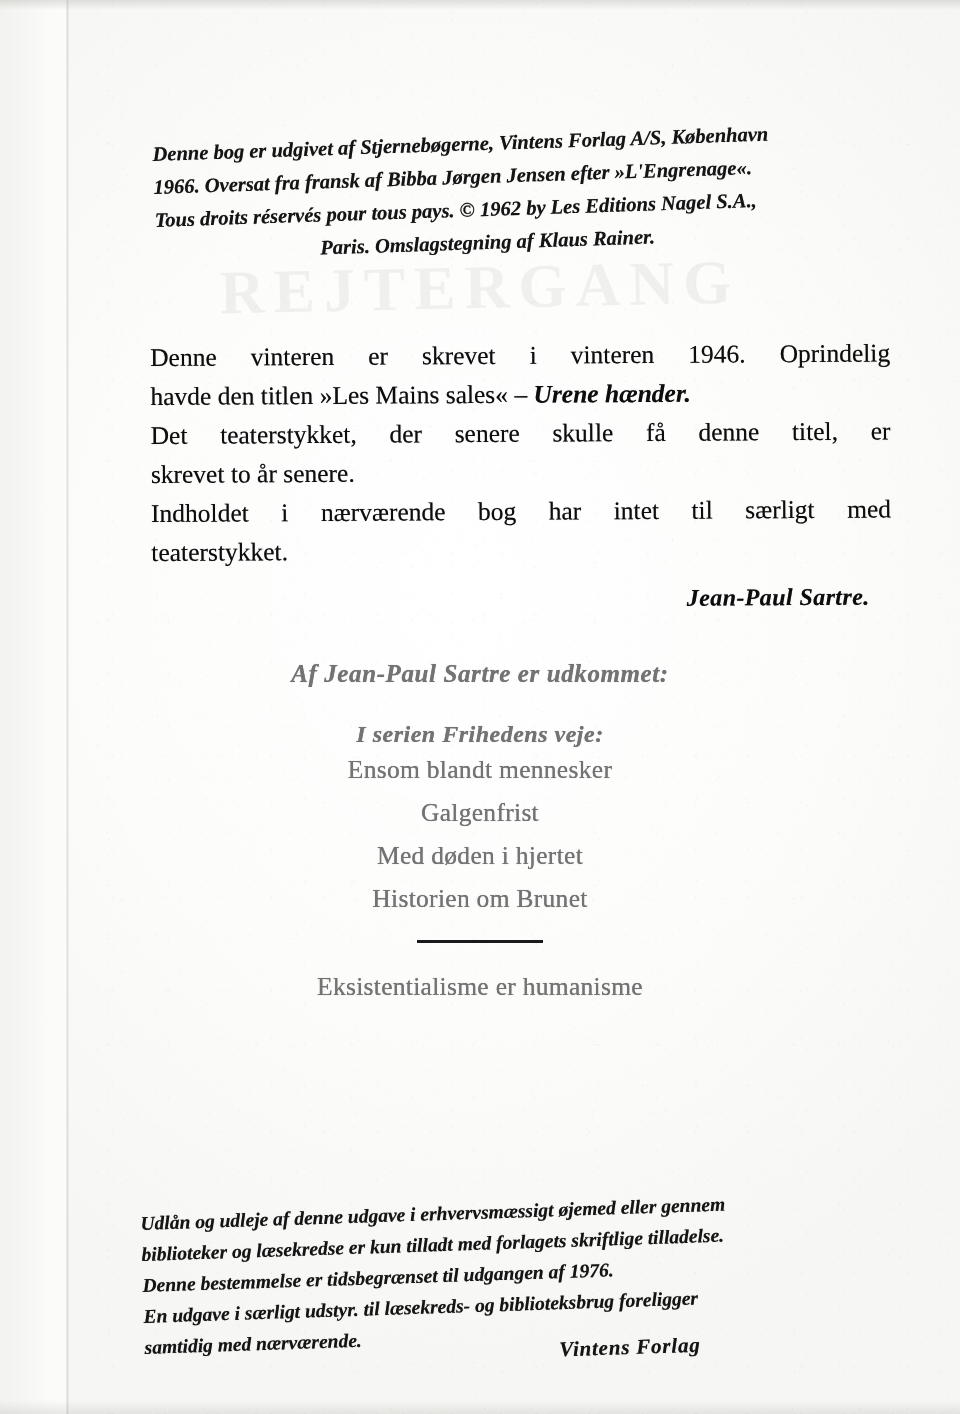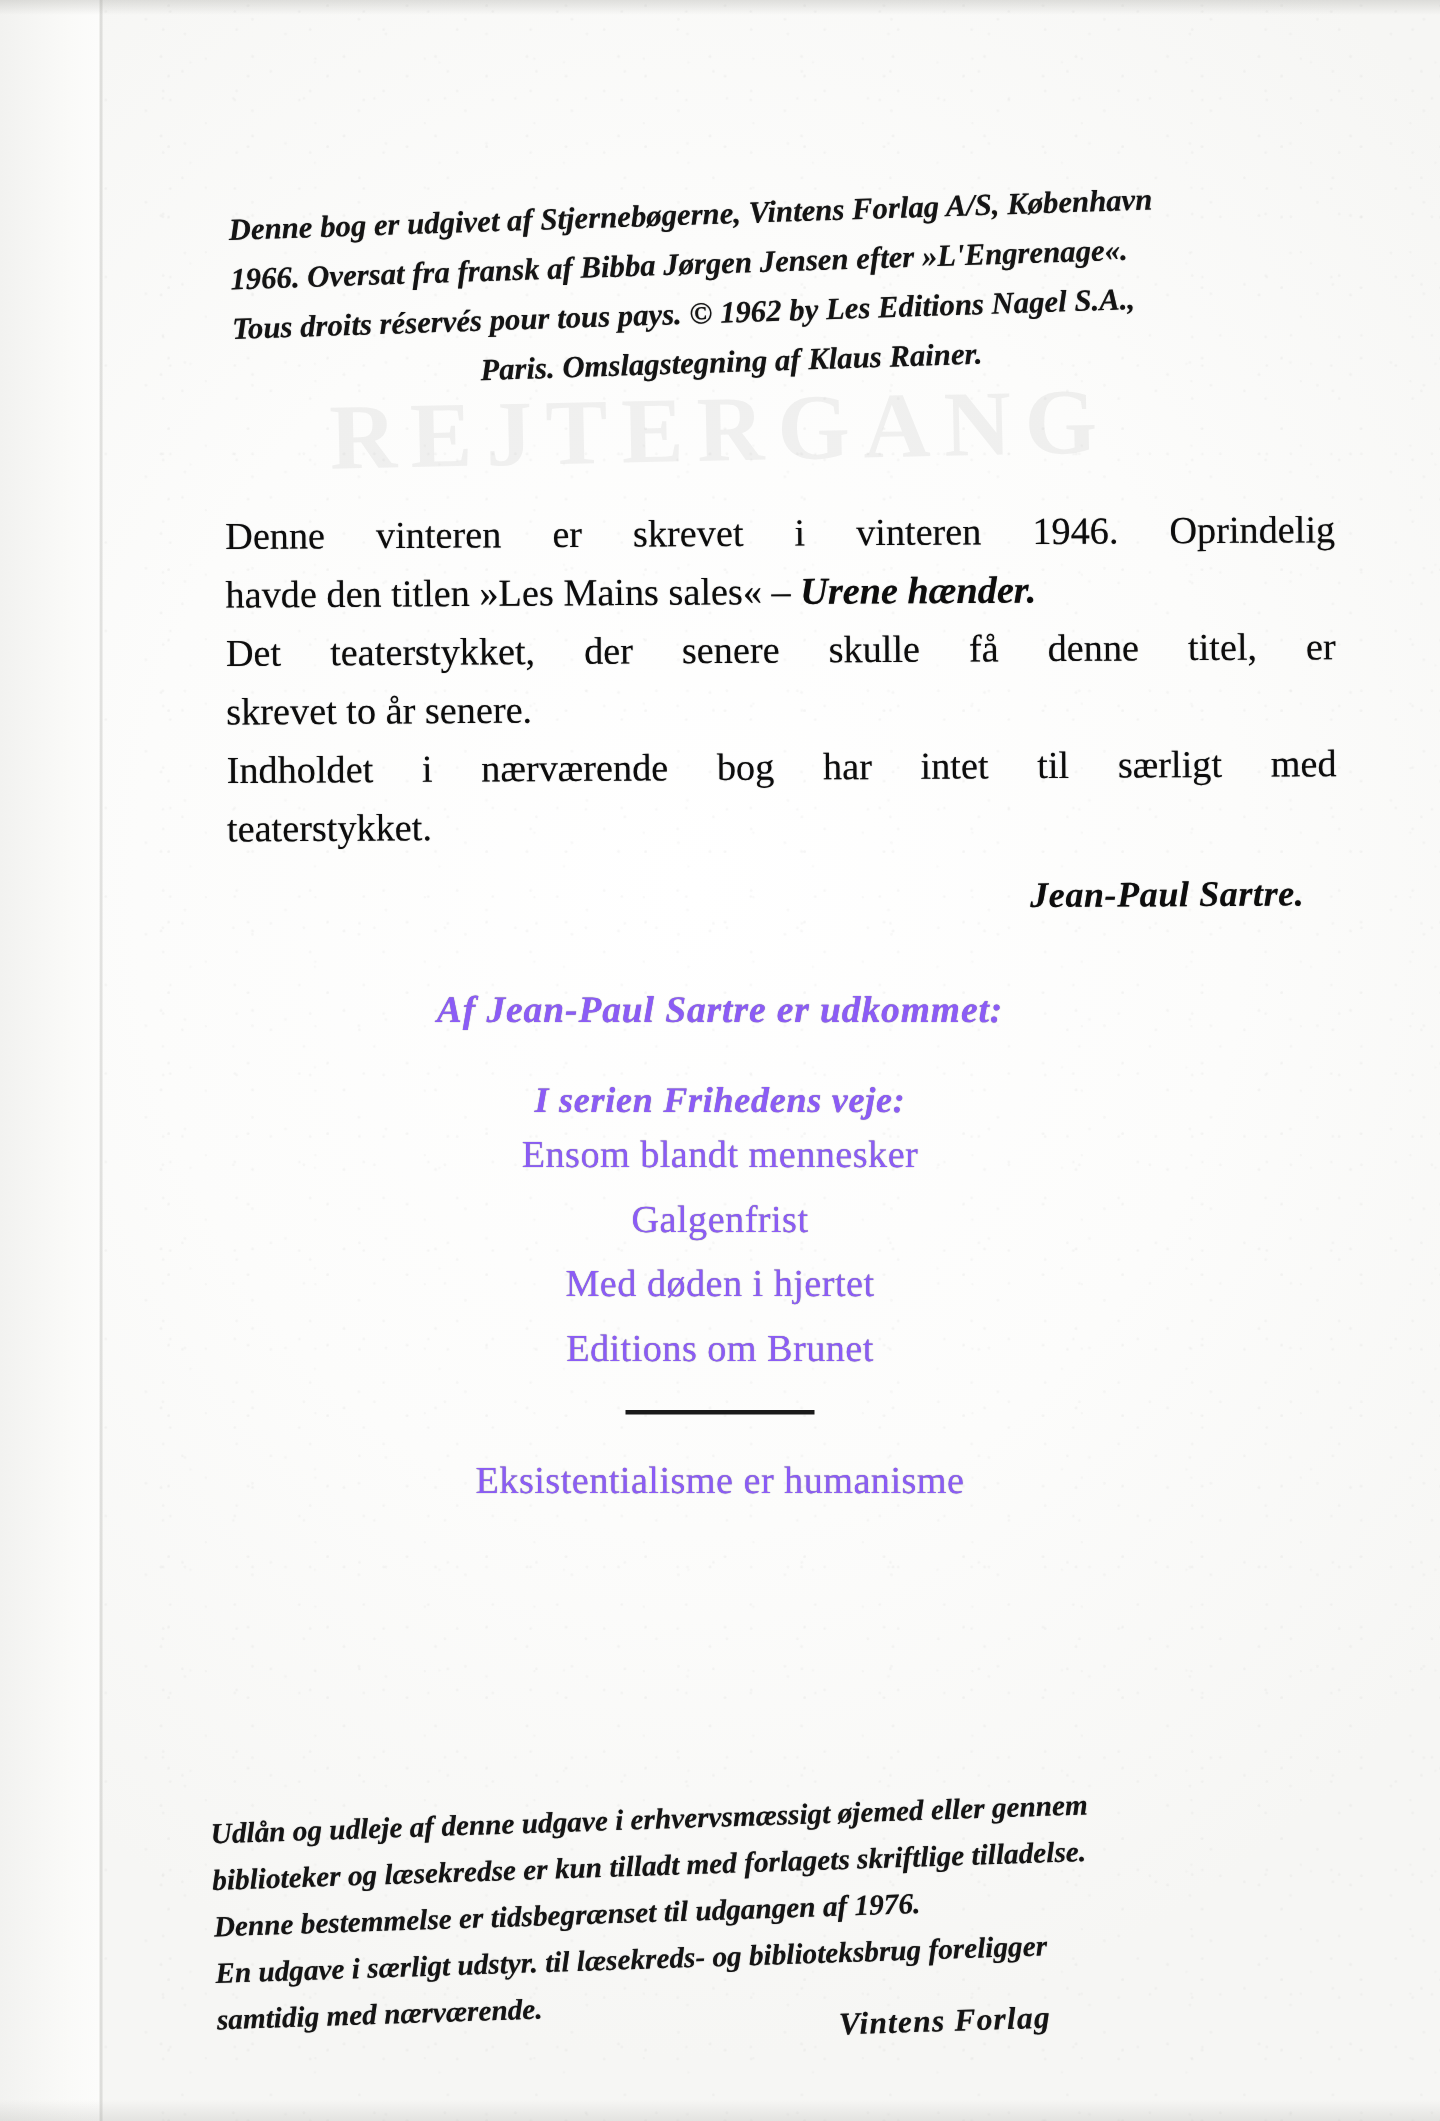--- a/index.html
+++ b/index.html
@@ -160,21 +160,21 @@
     padding-right: 22px;
     letter-spacing: 0.4px;
   }
 
   
   .works {
     top: 660px;
     left: 0;
     width: 100%;
     text-align: center;
-    color: #8b5cf6;
+    color: #737373;
   }
   .works-heading {
     font-style: italic;
     font-weight: bold;
     font-size: 25px;
     letter-spacing: 0.6px;
     margin-bottom: 33px;
   }
   .works-series {
     font-style: italic;
@@ -303,21 +303,21 @@
 
   <div class="block works inked">
 
     <div class="works-heading">Af Jean-Paul Sartre er udkommet:</div>
 
     <div class="works-series">I serien Frihedens veje:</div>
 
     <div class="work-item">Ensom blandt mennesker</div>
     <div class="work-item">Galgenfrist</div>
     <div class="work-item">Med døden i hjertet</div>
-    <div class="work-item">Editions om Brunet</div>
+    <div class="work-item">Historien om Brunet</div>
 
     <hr class="work-rule">
 
     <div class="work-item">Eksistentialisme er humanisme</div>
   </div>
 
   <div class="block legal inked">
     <span class="l">Udlån og udleje af denne udgave i erhvervsmæssigt øjemed eller gennem</span>
     <span class="l">biblioteker og læsekredse er kun tilladt med forlagets skriftlige tilladelse.</span>
     <span class="l">Denne bestemmelse er tidsbegrænset til udgangen af 1976.</span>

